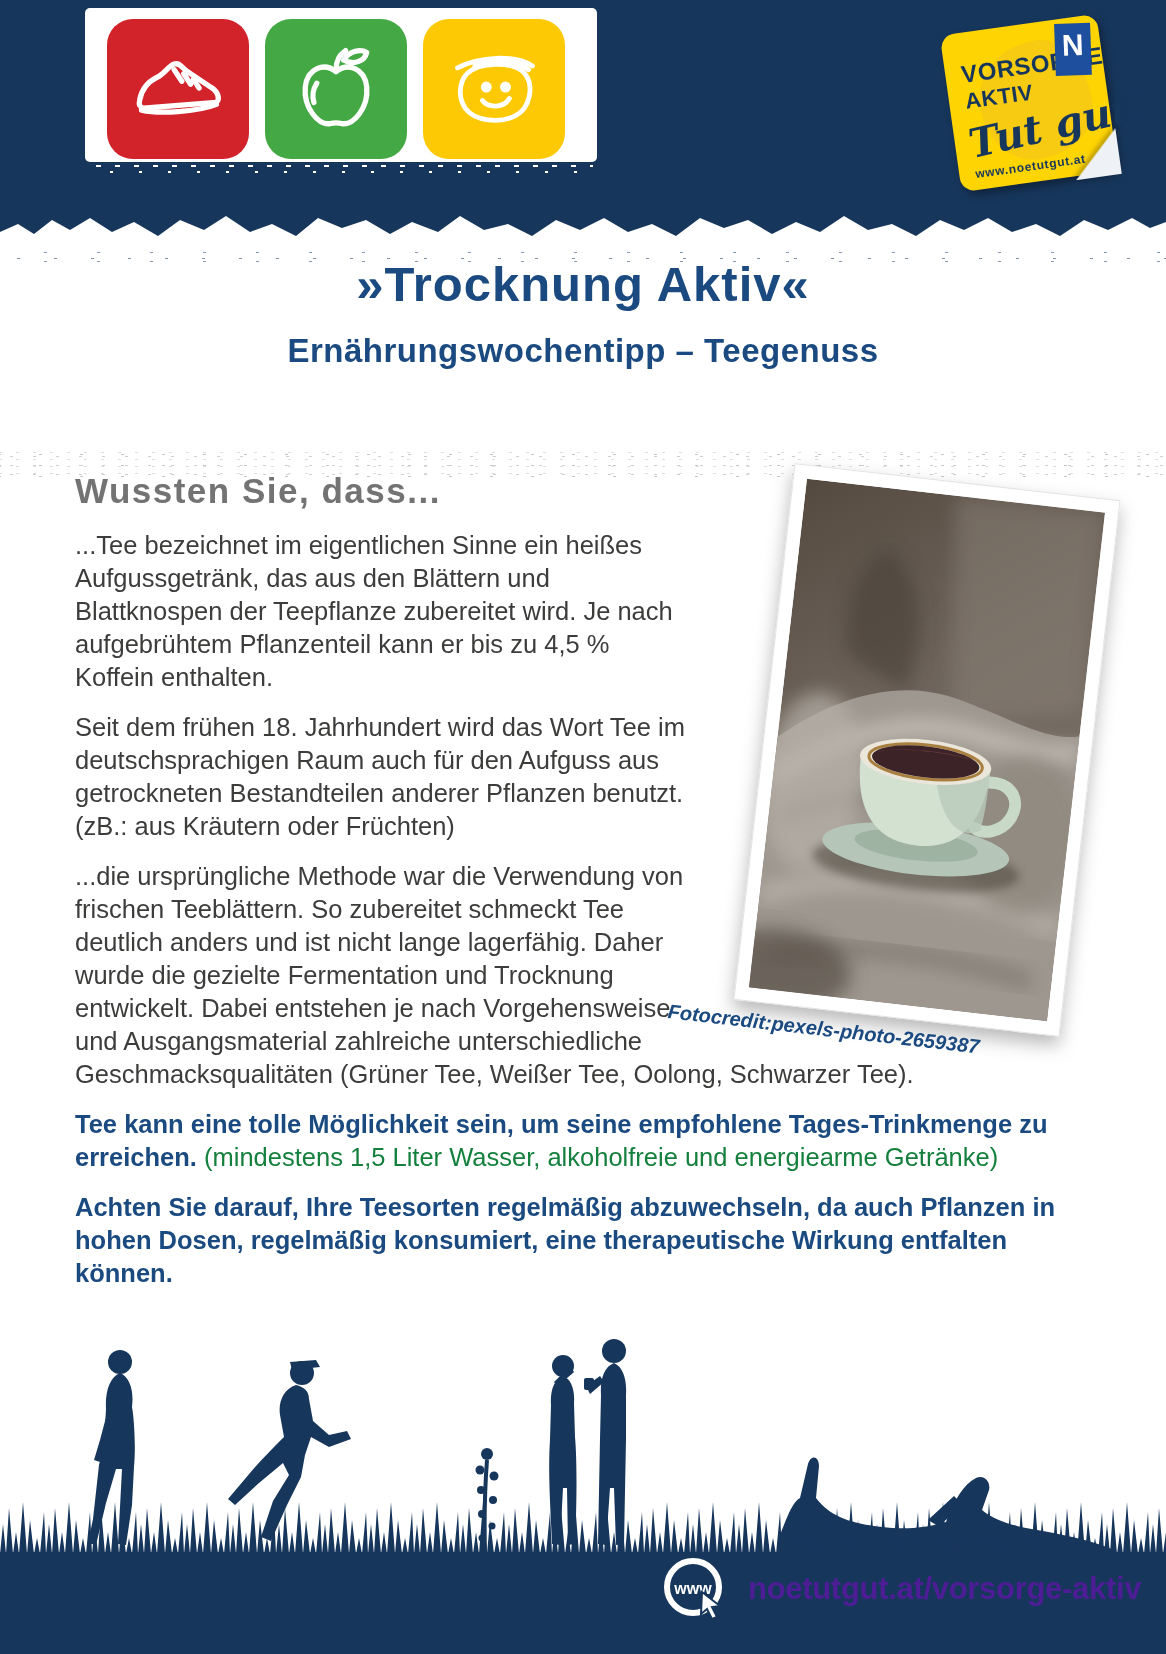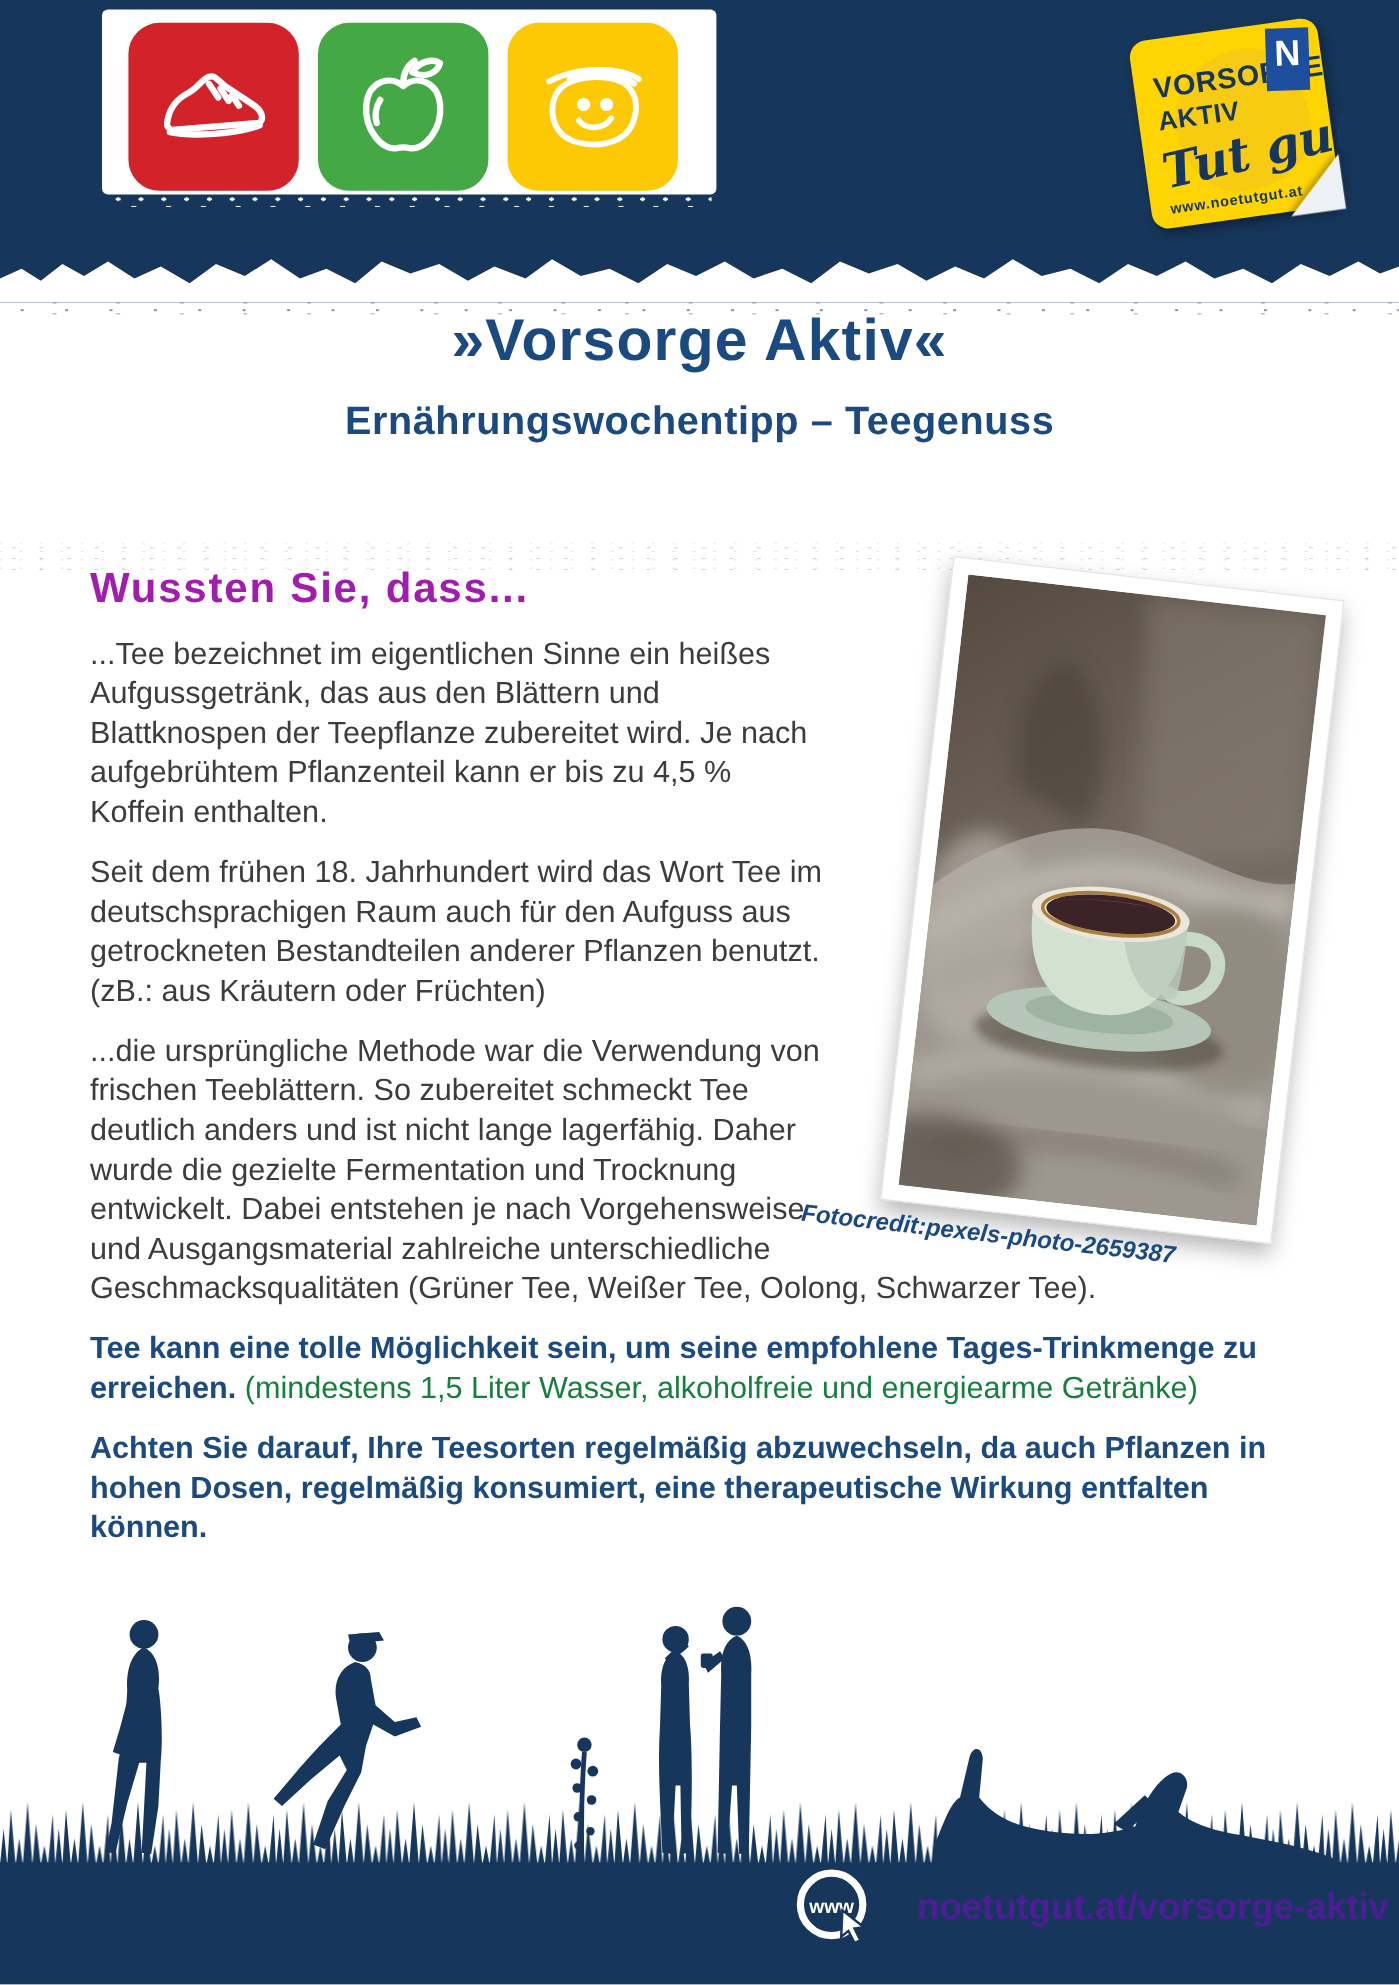--- a/index.html
+++ b/index.html
@@ -49,28 +49,28 @@
 
   
   .content{position:absolute;left:75px;top:474px;width:1018px;color:#3c3c3b;
     font-size:25.5px;line-height:33px;}
   .photo-float{float:right;width:385px;height:568px;position:relative;margin-left:14px;}
   .polaroid{position:absolute;top:6px;right:2px;width:300px;height:512px;background:#ffffff;
     padding:13px;transform:rotate(6.5deg);box-shadow:0 9px 18px rgba(70,70,70,.38);border:1px solid #e4e4e4;}
   .photo-img{width:100%;height:100%;display:block;}
   .credit{position:absolute;left:-42px;bottom:14px;transform:rotate(6.5deg);transform-origin:left bottom;
     color:#1a4a80;font-weight:bold;font-style:italic;font-size:20px;white-space:nowrap;}
-  .heading{font-size:35px;color:#a21caf;letter-spacing:1.5px;margin:0 0 22px;font-weight:800;}
+  .heading{font-size:35px;color:#737373;letter-spacing:1.5px;margin:0 0 22px;font-weight:800;}
   .content p{margin:0 0 17px;}
   .hl{color:#1a4a80;font-weight:bold;}
   .hl-normal{color:#15803d;font-weight:normal;}
 
   
   .scene{position:absolute;left:0;bottom:0;width:1166px;height:324px;}
-  .footer-row{position:absolute;left:662px;top:1556px;display:flex;align-items:center;gap:36px;}
+  .footer-row{position:absolute;left:662px;top:1556px;display:flex;align-items:center;gap:20px;}
   .www-icon{width:66px;height:66px;flex:0 0 auto;}
   .footer-url{color:#4c1d95;font-size:31px;font-weight:bold;letter-spacing:-.3px;}
 </style>
 </head>
 <body>
 
 <div class="page">
 
   <div class="header">
     <div class="tiles-panel">
@@ -117,21 +117,21 @@
       <div class="curl"></div>
     </div>
 
     <svg class="torn-edge" viewBox="0 0 1166 46" preserveAspectRatio="none">
       <path fill="#ffffff" d="M0 46 L0 26 L18 18 L34 28 L52 14 L70 24 L90 12 L112 26 L134 16 L158 30 L180 14 L204 24 L226 10 L250 26 L272 18 L296 30 L318 12 L342 22 L366 14 L390 28 L412 16 L438 26 L460 10 L484 24 L508 18 L532 30 L556 14 L580 24 L604 12 L628 26 L652 18 L676 30 L700 12 L724 22 L748 14 L772 28 L796 16 L820 26 L844 10 L868 24 L892 18 L916 30 L940 14 L964 24 L988 12 L1012 26 L1036 18 L1060 30 L1084 14 L1108 24 L1132 12 L1150 22 L1166 16 L1166 46 Z"></path>
     </svg>
   </div>
   <div class="speckle-navy"></div>
 
   <div class="title-block">
-    <div class="title-main">»Vorsorge Aktiv«</div>
+    <div class="title-main">»Trocknung Aktiv«</div>
     <div class="title-topic">Ernährungswochentipp – Teegenuss</div>
   </div>
 
   <div class="grunge"></div>
 
   <div class="content">
     <div class="photo-float">
       <div class="polaroid">
         <svg class="photo-img" viewBox="0 0 300 512" preserveAspectRatio="none">
           <defs>

